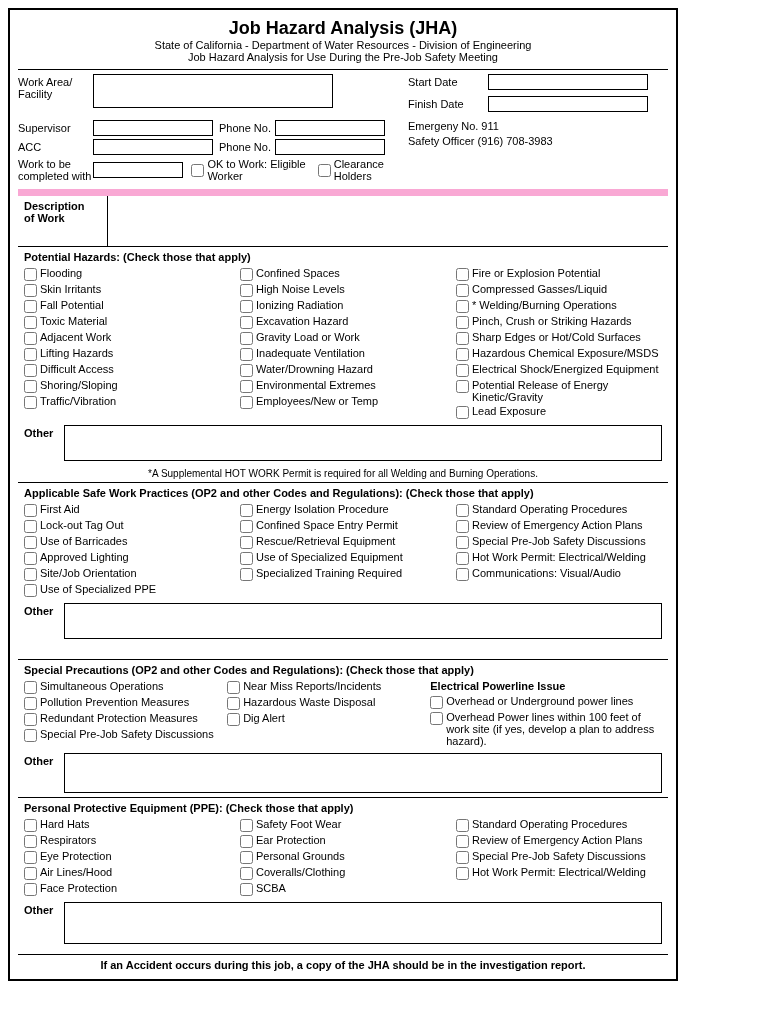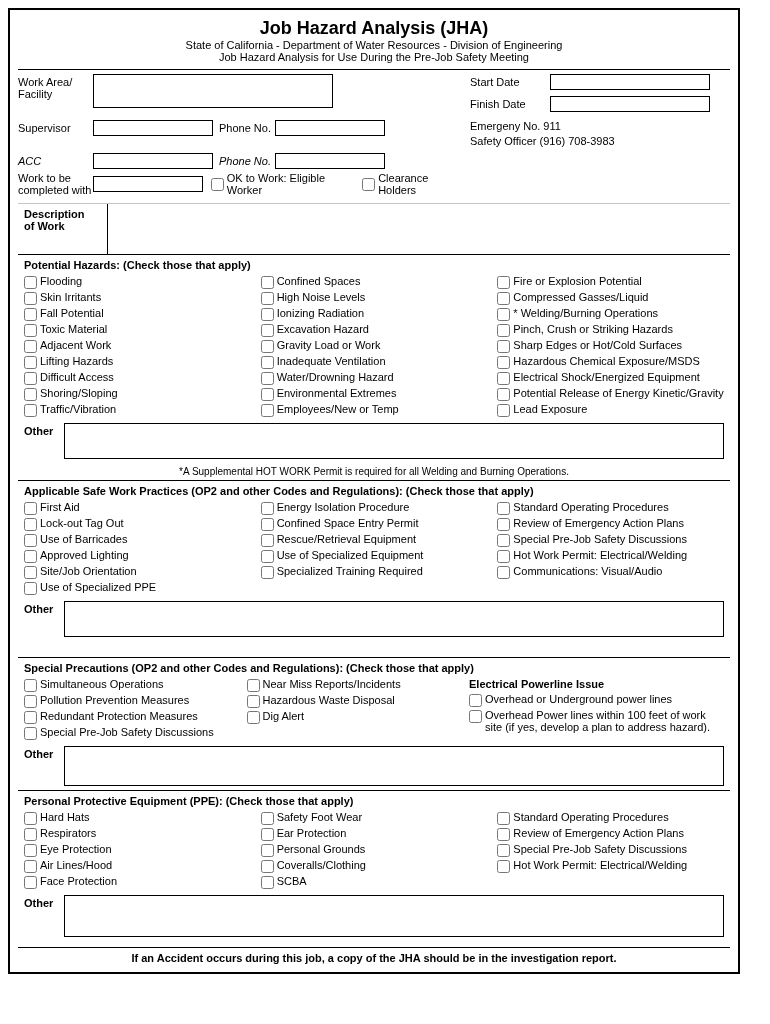--- a/index.html
+++ b/index.html
@@ -8,35 +8,35 @@
       font-size: 11px;
       background: #fff;
       color: #000;
       width: 770px;
       min-height: 1024px;
     }
     .page {
       border: 2px solid #000;
       margin: 8px;
       padding: 8px;
-      width: 732px;
+      width: 670px;
     }
     .header {
       text-align: center;
       margin-bottom: 6px;
     }
     .header h1 {
       font-size: 18px;
       font-weight: bold;
     }
     .header p {
       font-size: 11px;
     }
     .desc-box {
-      border-top: 1px solid #f9a8d4;
+      border-top: 7px solid #f9a8d4;
       display: flex;
       align-items: stretch;
     }
     .desc-label {
       font-weight: bold;
       font-size: 11px;
       padding: 4px 6px;
       min-width: 90px;
       border-right: 1px solid #000;
     }
@@ -133,27 +133,27 @@
   </div>
 
   <div class="top-fields-wrapper">
 
     <div class="left-col">
       <div style="display:flex; align-items:flex-start; margin-bottom:4px;">
         <span style="font-size:11px; min-width:75px; padding-top:2px;">Work Area/<br>Facility</span>
         <div style="border:1px solid #000; width:240px; height:34px;"></div>
       </div>
       <div style="height:8px;"></div>
-      <div style="display:flex; align-items:center; margin-bottom:17px;">
+      <div style="display:flex; align-items:center; margin-bottom:3px;">
         <span style="font-size:11px; min-width:75px;">Supervisor</span>
         <div style="border:1px solid #000; width:120px; height:16px; margin-right:6px;"></div>
         <span style="font-size:11px; margin-right:4px;">Phone No.</span>
         <div style="border:1px solid #000; width:110px; height:16px;"></div>
       </div>
-      <div style="display:flex; align-items:center; margin-bottom:3px;font-style:italic;">
+      <div style="display:flex; align-items:center; margin-bottom:3px;">
         <span style="font-size:11px; min-width:75px;">ACC</span>
         <div style="border:1px solid #000; width:120px; height:16px; margin-right:6px;"></div>
         <span style="font-size:11px; margin-right:4px;">Phone No.</span>
         <div style="border:1px solid #000; width:110px; height:16px;"></div>
       </div>
       <div style="display:flex; align-items:center; margin-bottom:3px;">
         <span style="font-size:11px; min-width:75px;">Work to be<br>completed with</span>
         <div style="border:1px solid #000; width:120px; height:16px; margin-right:8px;"></div>
         <label style="display:flex; align-items:center; margin-right:12px;">
           <input type="checkbox" style="margin-right: 3px;">

